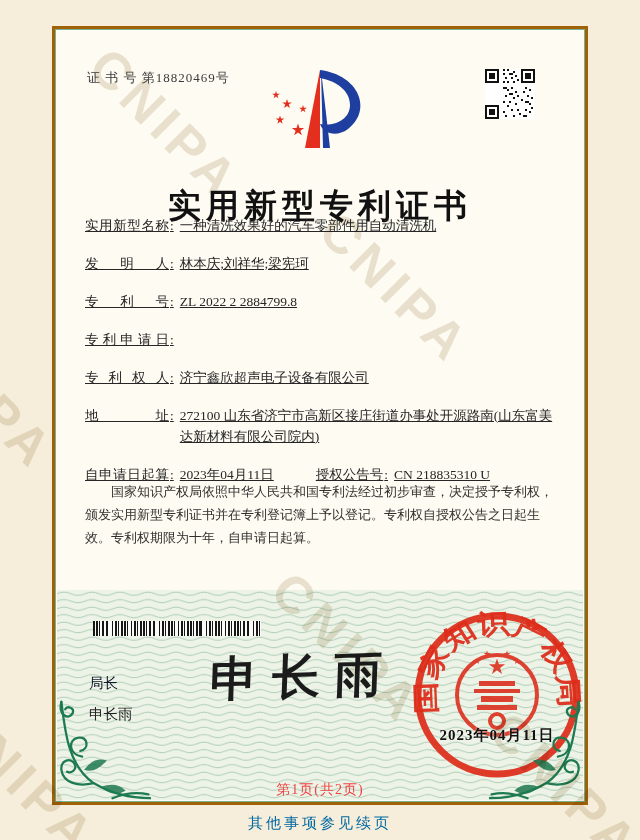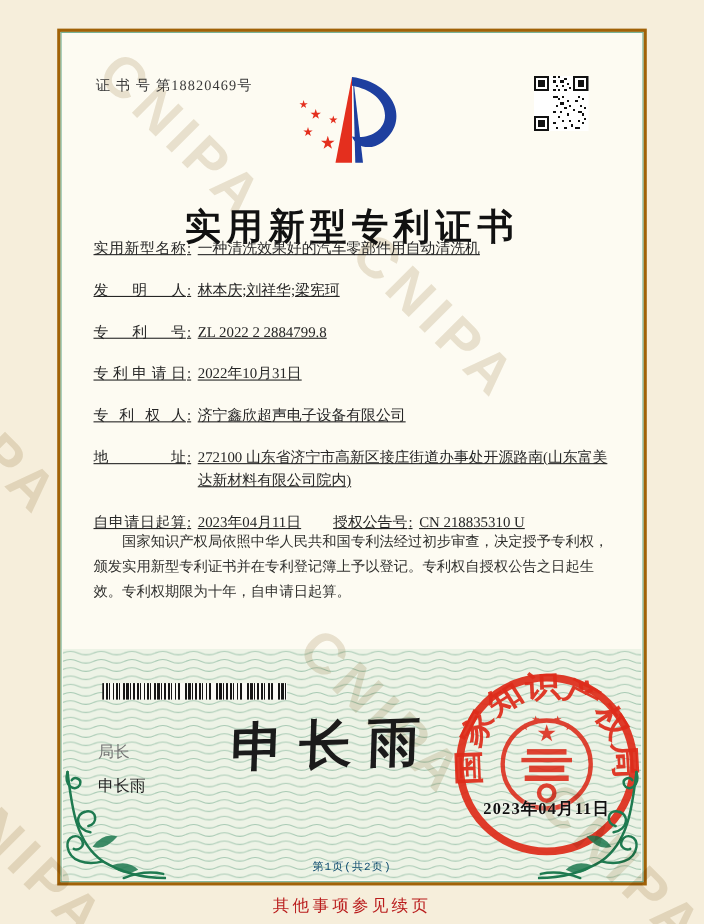--- a/index.html
+++ b/index.html
@@ -29,57 +29,57 @@
     position:absolute;left:0;top:126px;width:100%;text-align:center;
     font-size:33px;font-weight:bold;letter-spacing:5px;color:#111;margin-top:29px;
   }
 
   
   .fields{position:absolute;left:30px;top:186px;width:474px;font-size:13.5px;color:#262626;}
   .field-row{display:flex;align-items:flex-start;line-height:21px;margin-bottom:17px;text-decoration:underline;}
   .flabel{flex:0 0 84px;text-align:justify;text-align-last:justify;}
   .fcolon{flex:0 0 auto;padding:0 6px 0 1px;}
   .fvalue{flex:1;}
-  .pair2{display:flex;margin-left:29px;}
+  .pair2{display:flex;margin-left:42px;}
   .pair2 .flabel2{flex:0 0 auto;}
 
   
   .paragraphs{position:absolute;left:30px;top:452px;width:472px;font-size:13px;line-height:1.75;color:#30302e;}
   .paragraphs p{margin:0 0 5px 0;text-indent:2em;}
 
   
   .barcode{
     position:absolute;left:38px;top:592px;width:168px;height:15px;
     background:repeating-linear-gradient(90deg,
       #161616 0 1.6px,#fafaf6 1.6px 3.1px,
       #161616 3.1px 5.2px,#fafaf6 5.2px 6.2px,
       #161616 6.2px 6.9px,#fafaf6 6.9px 9.4px);
   }
-  .sig-title{position:absolute;left:34px;top:645px;font-size:14.5px;font-family:"Liberation Sans","DejaVu Sans",sans-serif;color:#737373;}
+  .sig-title{position:absolute;left:34px;top:645px;font-size:14.5px;font-family:"Liberation Sans","DejaVu Sans",sans-serif;color:#0f172a;}
   .sig-name{position:absolute;left:34px;top:676px;font-size:14.5px;font-family:"Liberation Sans","DejaVu Sans",sans-serif;color:#222;}
   .autograph{
     position:absolute;left:138px;top:616px;width:220px;text-align:center;
     font-size:48px;letter-spacing:14px;color:#1b1b1b;
     transform:rotate(-2deg) skewX(-4deg);font-weight:600;
   }
   .seal{position:absolute;left:356px;top:580px;width:172px;height:172px;}
   .seal-date{
     position:absolute;left:356px;top:697px;width:172px;text-align:center;
     font-size:15px;font-weight:bold;color:#111;letter-spacing:1px;
     text-shadow:0 0 2px rgba(255,255,255,.9);
   }
-  .page-info{position:absolute;left:0;top:752px;width:100%;text-align:center;font-size:10px;color:#0c4a6e;letter-spacing:1px;font-family:Liberation Mono, monospace;}
+  .page-info{position:absolute;left:0;top:752px;width:100%;text-align:center;font-size:14px;color:#ef4444;letter-spacing:1px;}
 
   .flourish{position:absolute;bottom:0;width:96px;height:104px;}
   .flourish.left{left:0;}
   .flourish.right{right:0;transform:scaleX(-1);}
 
   .continuation{
     position:absolute;left:0;top:814px;width:100%;text-align:center;
-    font-size:15px;letter-spacing:3px;color:#b91c1c;
+    font-size:15px;letter-spacing:3px;color:#0369a1;
   }
 
   
   .wm{
     position:absolute;font-family:"Liberation Sans","DejaVu Sans",sans-serif;
     font-size:52px;font-weight:bold;letter-spacing:6px;color:#b9a67e;
     opacity:0.30;mix-blend-mode:multiply;pointer-events:none;
     transform-origin:0 0;transform:rotate(45deg);white-space:nowrap;z-index:9;
   }
 </style>
@@ -193,21 +193,20 @@
           <span class="fvalue">林本庆;刘祥华;梁宪珂</span>
       </div>
       <div class="field-row">
         <span class="flabel">专利号</span>
           <span class="fcolon">:</span>
           <span class="fvalue">ZL 2022 2 2884799.8</span>
       </div>
       <div class="field-row">
         <span class="flabel">专利申请日</span>
           <span class="fcolon">:</span>
-          <span class="fvalue">2022年10月31日</span>
       </div>
       <div class="field-row">
         <span class="flabel">专利权人</span>
           <span class="fcolon">:</span>
           <span class="fvalue">济宁鑫欣超声电子设备有限公司</span>
       </div>
       <div class="field-row">
         <span class="flabel">地址</span>
           <span class="fcolon">:</span>
           <span class="fvalue">272100 山东省济宁市高新区接庄街道办事处开源路南(山东富美达新材料有限公司院内)</span>

